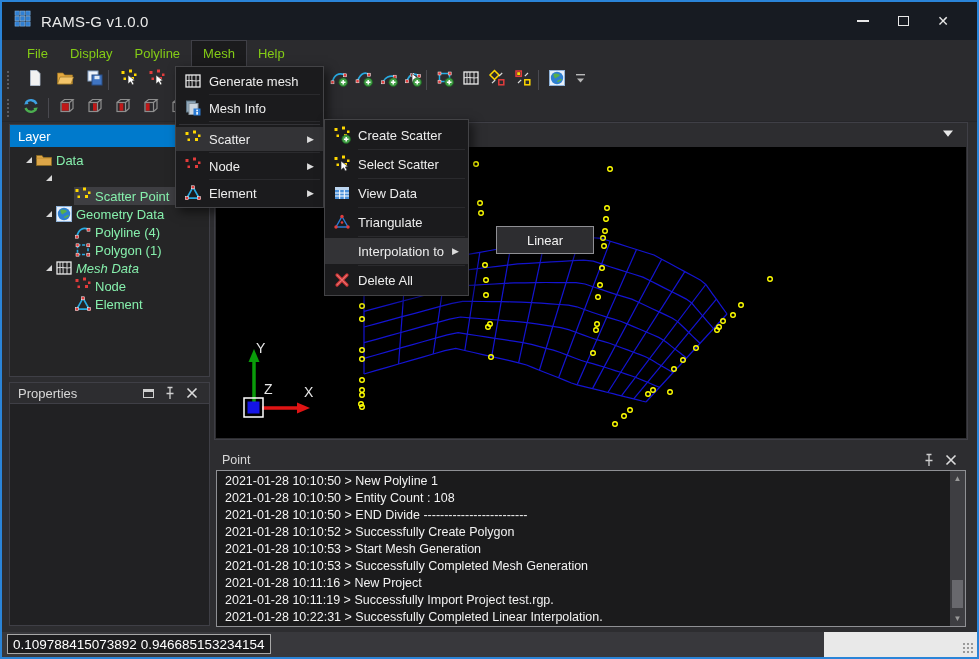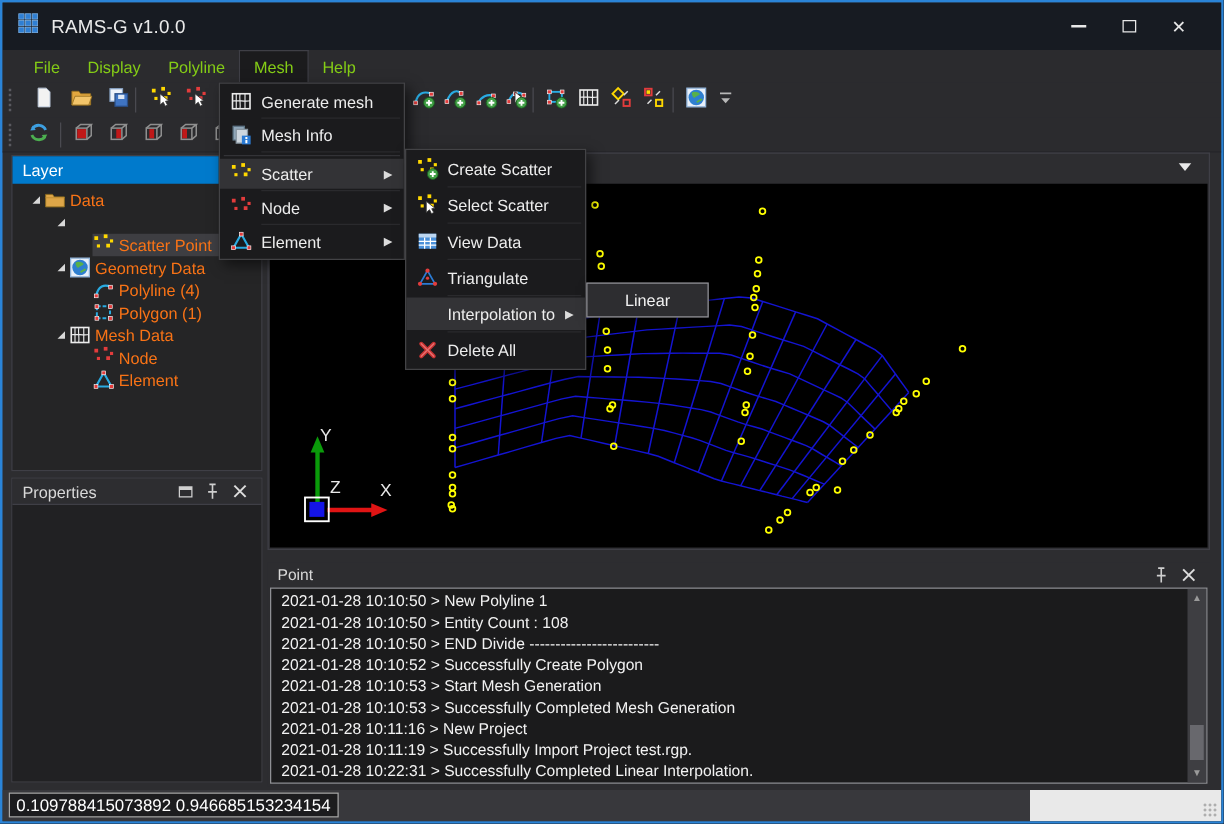--- a/index.html
+++ b/index.html
@@ -33,21 +33,21 @@
   .props-panel  { left:7px; top:380px; width:201px; height:244px; }
   .panel-header-blue { height:22px; background:#007acc; color:#fff; font-size:13px; display:flex; align-items:center; padding:0 8px; }
   .panel-header-dark { height:21px; background:#2d2d30; color:#d8d8d8; font-size:13px; display:flex; align-items:center; padding:0 8px; border-bottom:1px solid #3f3f46; }
   .hdr-spacer { flex:1; }
   .hdr-btn { width:18px; height:16px; display:flex; align-items:center; justify-content:center; margin-left:4px; }
   .restore-glyph { width:11px; height:9px; border:1px solid #fff; border-top:3px solid #fff; }
   .restore-glyph.gray { border-color:#cfcfcf; border-top-color:#cfcfcf; }
   .props-body { position:absolute; left:0; right:0; top:21px; bottom:0; background:#212123; }
 
   
-  .tree { padding-top:4px; font-size:13px; color:#f97316; }
+  .tree { padding-top:4px; font-size:13px; color:#86efac; }
   .tree-row { height:18px; display:flex; align-items:center; }
   .tree-row .expander { width:13px; height:13px; display:flex; align-items:center; justify-content:center; flex:none; }
   .tree-row .ticon { width:18px; height:18px; display:flex; align-items:center; justify-content:center; flex:none; margin-right:3px; }
   .tree-row .tlabel { white-space:nowrap; }
   .tree-row .selwrap { display:flex; align-items:center; flex:1; height:100%; }
   .tree-row .selwrap.selected { background:#3e3e42; }
 
   
   .viewport { position:absolute; left:212px; top:120px; width:754px; height:318px; background:#2d2d30; border:1px solid #3f3f46; }
   .viewport-header { height:24px; display:flex; align-items:center; justify-content:flex-end; padding-right:10px; }
@@ -75,21 +75,21 @@
   .dropdown { position:absolute; background:#1b1b1d; border:1px solid #434346; box-shadow:4px 4px 10px rgba(0,0,0,.55); z-index:20; }
   .mesh-menu { left:173px; top:64px; width:149px; padding:2px 0; }
   .scatter-submenu { left:322px; top:117px; width:145px; padding:2px 0; }
   .mi { height:24px; display:flex; align-items:center; color:#ededed; font-size:13px; position:relative; }
   .scatter-submenu .mi { height:26px; }
   .mi .ic { width:33px; display:flex; align-items:center; justify-content:center; flex:none; }
   .mi.hl { background:#333336; }
   .mi .sub-arrow { position:absolute; right:9px; font-size:9px; color:#dcdcdc; }
   .mi-sep { height:1px; background:#2a2a2d; margin:1px 3px 1px 33px; }
   .mi-sep.full { margin:2px 3px; background:#333337; }
-  .linear-popup { position:absolute; left:467px; top:224px; width:98px; height:28px; background:#2d2d30; border:1px solid #8f8f94; z-index:30; box-shadow:3px 3px 8px rgba(0,0,0,.5); display:flex; align-items:center; justify-content:center; color:#f2f2f2; font-size:13px; }
+  .linear-popup { position:absolute; left:494px; top:224px; width:98px; height:28px; background:#2d2d30; border:1px solid #8f8f94; z-index:30; box-shadow:3px 3px 8px rgba(0,0,0,.5); display:flex; align-items:center; justify-content:center; color:#f2f2f2; font-size:13px; }
 </style>
 </head>
 <body>
 
 <div class="window">
 
   <div class="titlebar">
     <span id="app-icon"><svg xmlns="http://www.w3.org/2000/svg" width="18" height="18" viewBox="0 0 18 18">
           <rect x="1" y="1" width="4.3" height="4.3" fill="#2f7fd3" stroke="#7db1e4" stroke-width="0.6"></rect>
           <rect x="6.4" y="1" width="4.3" height="4.3" fill="#2f7fd3" stroke="#7db1e4" stroke-width="0.6"></rect>
@@ -402,21 +402,21 @@
                 <rect x="3.5" y="4" width="10.5" height="9.5" fill="none" stroke="#29abe2" stroke-width="1.6" stroke-dasharray="3 1.6"></rect>
                 <rect x="2" y="2.8" width="3" height="3" fill="#e23c3c" stroke="#fff" stroke-width="0.5"></rect>
                 <rect x="12.8" y="2.8" width="3" height="3" fill="#e23c3c" stroke="#fff" stroke-width="0.5"></rect>
                 <rect x="2" y="12.2" width="3" height="3" fill="#e23c3c" stroke="#fff" stroke-width="0.5"></rect>
                 <rect x="12.8" y="12.2" width="3" height="3" fill="#e23c3c" stroke="#fff" stroke-width="0.5"></rect>
               </svg>
             </span>
             <span class="tlabel">Polygon (1)</span>
           </span>
         </div>
-        <div class="tree-row" style="padding-left: 32px;">
+        <div class="tree-row" style="padding-left: 32px; font-style: italic;">
           <span class="expander">
             <svg xmlns="http://www.w3.org/2000/svg" width="12" height="12" viewBox="0 0 18 18">
               <path d="M13.5 4.5 V13.5 H4.5 Z" fill="#d8d8d8"></path>
             </svg>
           </span>
           <span class="selwrap">
             <span class="ticon">
               <svg xmlns="http://www.w3.org/2000/svg" width="18" height="18" viewBox="0 0 18 18">
                 <rect x="2" y="3" width="14" height="12" fill="none" stroke="#ececec" stroke-width="1.3"></rect>
                 <path d="M2 8.8 C6 7.6 12 9.8 16 8.6 M8 3 C7.4 7 8.6 11 8 15 M12 3 v12 M5 3 v12" stroke="#ececec" stroke-width="0.9" fill="none"></path>

